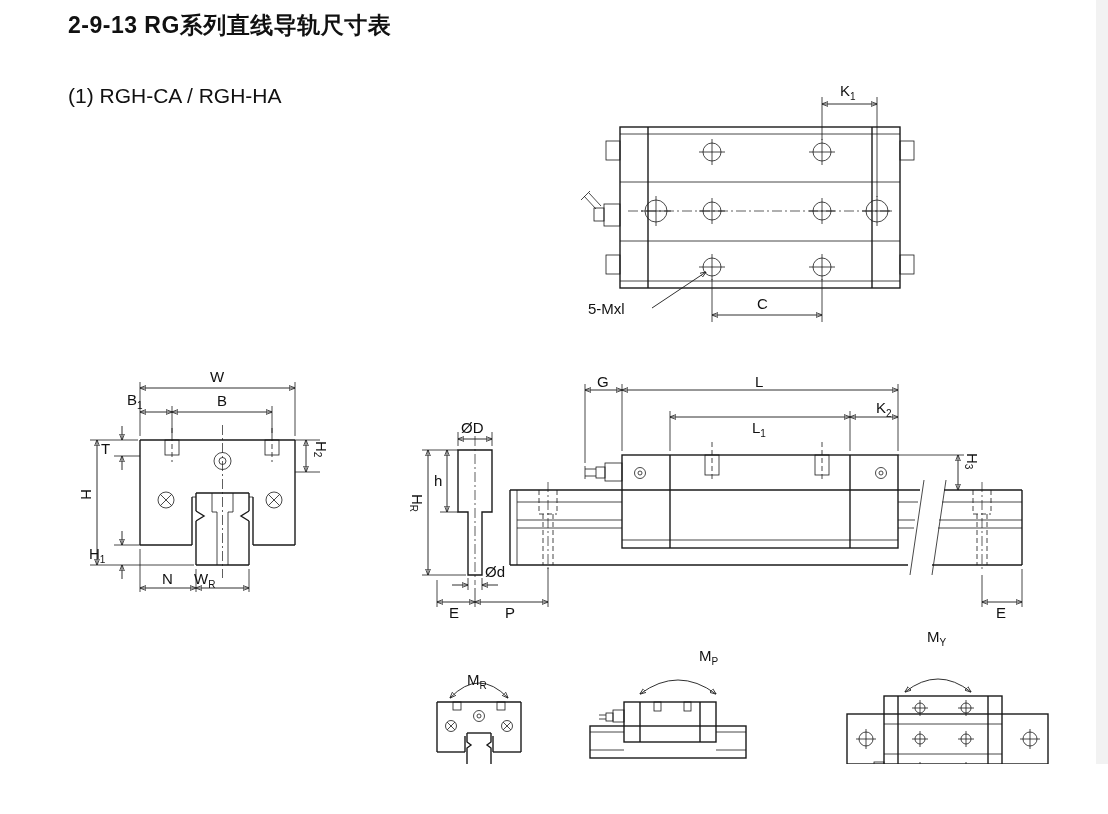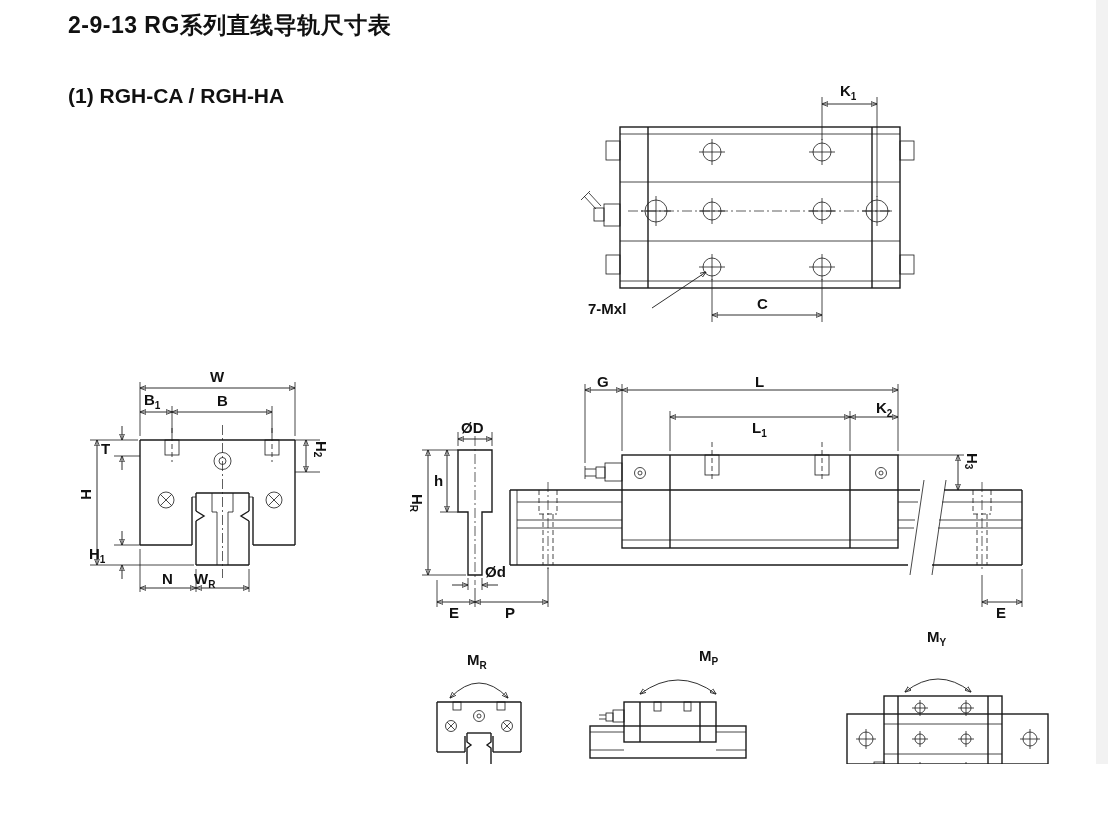--- a/index.html
+++ b/index.html
@@ -1,20 +1,20 @@
 <!DOCTYPE html>
 <html><head>
 <meta charset="utf-8">
 <style>
   html,body{margin:0;padding:0;background:#fff;}
   #page{position:relative;width:1108px;height:764px;background:#ffffff;overflow:hidden;
         font-family:"Liberation Sans","DejaVu Sans",sans-serif;color:#111;}
   .title{position:absolute;left:68px;top:10px;font-size:23px;font-weight:700;letter-spacing:.5px;}
-  .section{position:absolute;left:68px;top:84px;font-size:21px;font-weight:700;}
-  .lbl{position:absolute;font-size:15px;font-weight:700;white-space:nowrap;line-height:1;}
+  .section{position:absolute;left:68px;top:84px;font-size:21px;font-weight:400;}
+  .lbl{position:absolute;font-size:15px;font-weight:400;white-space:nowrap;line-height:1;}
   .lbl sub{font-size:10px;}
   .vlbl{writing-mode:vertical-rl;}
   .footer-bar{position:absolute;left:0;top:799px;width:1108px;height:15px;background:#e4e4e4;}
   .right-edge{position:absolute;left:1096px;top:0;width:12px;height:799px;background:#f2f2f2;}
   svg{position:absolute;left:0;top:0;}
   svg line,svg path,svg rect,svg circle,svg polyline{stroke:#1a1a1a;fill:none;}
   .o{stroke-width:1.4;}
   .t{stroke-width:.8;}
   .d{stroke-width:.9;}
   .cl{stroke-width:.7;stroke-dasharray:10 3 2 3;}
@@ -341,24 +341,24 @@
         <rect class="t" x="866" y="765" width="8" height="8"></rect>
         <line class="t" x1="867" y1="768" x2="858" y2="777"></line>
         <line class="t" x1="871" y1="766" x2="862" y2="775"></line>
         <line class="t" x1="855" y1="773" x2="862" y2="780"></line>
       </g>
     </g>
   </svg>
 
   <div class="lbl" style="left:840px;top:83px"><span>K</span><sub>1</sub></div>
   <div class="lbl" style="left:757px;top:296px">C</div>
-  <div class="lbl" style="left:588px;top:301px">7-Mxl</div>
+  <div class="lbl" style="left:588px;top:301px">5-Mxl</div>
 
   <div class="lbl" style="left:210px;top:369px">W</div>
-  <div class="lbl" style="left:144px;top:392px"><span>B</span><sub>1</sub></div>
+  <div class="lbl" style="left:127px;top:392px"><span>B</span><sub>1</sub></div>
   <div class="lbl" style="left:217px;top:393px">B</div>
   <div class="lbl" style="left:101px;top:441px">T</div>
   <div class="lbl vlbl" style="left:312px;top:441px"><span>H</span><sub>2</sub></div>
   <div class="lbl vlbl" style="left:79px;top:489px">H</div>
   <div class="lbl" style="left:89px;top:546px"><span>H</span><sub>1</sub></div>
   <div class="lbl" style="left:162px;top:571px">N</div>
   <div class="lbl" style="left:194px;top:571px"><span>W</span><sub>R</sub></div>
 
   <div class="lbl" style="left:461px;top:420px">ØD</div>
   <div class="lbl" style="left:434px;top:473px">h</div>
@@ -367,19 +367,19 @@
   <div class="lbl" style="left:449px;top:605px">E</div>
   <div class="lbl" style="left:505px;top:605px">P</div>
 
   <div class="lbl" style="left:597px;top:374px">G</div>
   <div class="lbl" style="left:755px;top:374px">L</div>
   <div class="lbl" style="left:752px;top:420px"><span>L</span><sub>1</sub></div>
   <div class="lbl" style="left:876px;top:400px"><span>K</span><sub>2</sub></div>
   <div class="lbl vlbl" style="left:963px;top:453px"><span>H</span><sub>3</sub></div>
   <div class="lbl" style="left:996px;top:605px">E</div>
 
-  <div class="lbl" style="left:467px;top:652px"><span>M</span><sub>R</sub></div>
+  <div class="lbl" style="left:467px;top:672px"><span>M</span><sub>R</sub></div>
   <div class="lbl" style="left:699px;top:648px"><span>M</span><sub>P</sub></div>
   <div class="lbl" style="left:927px;top:629px"><span>M</span><sub>Y</sub></div>
 
   <div class="right-edge"></div>
   <div class="footer-bar"></div>
 </div>
 
 </body></html>

